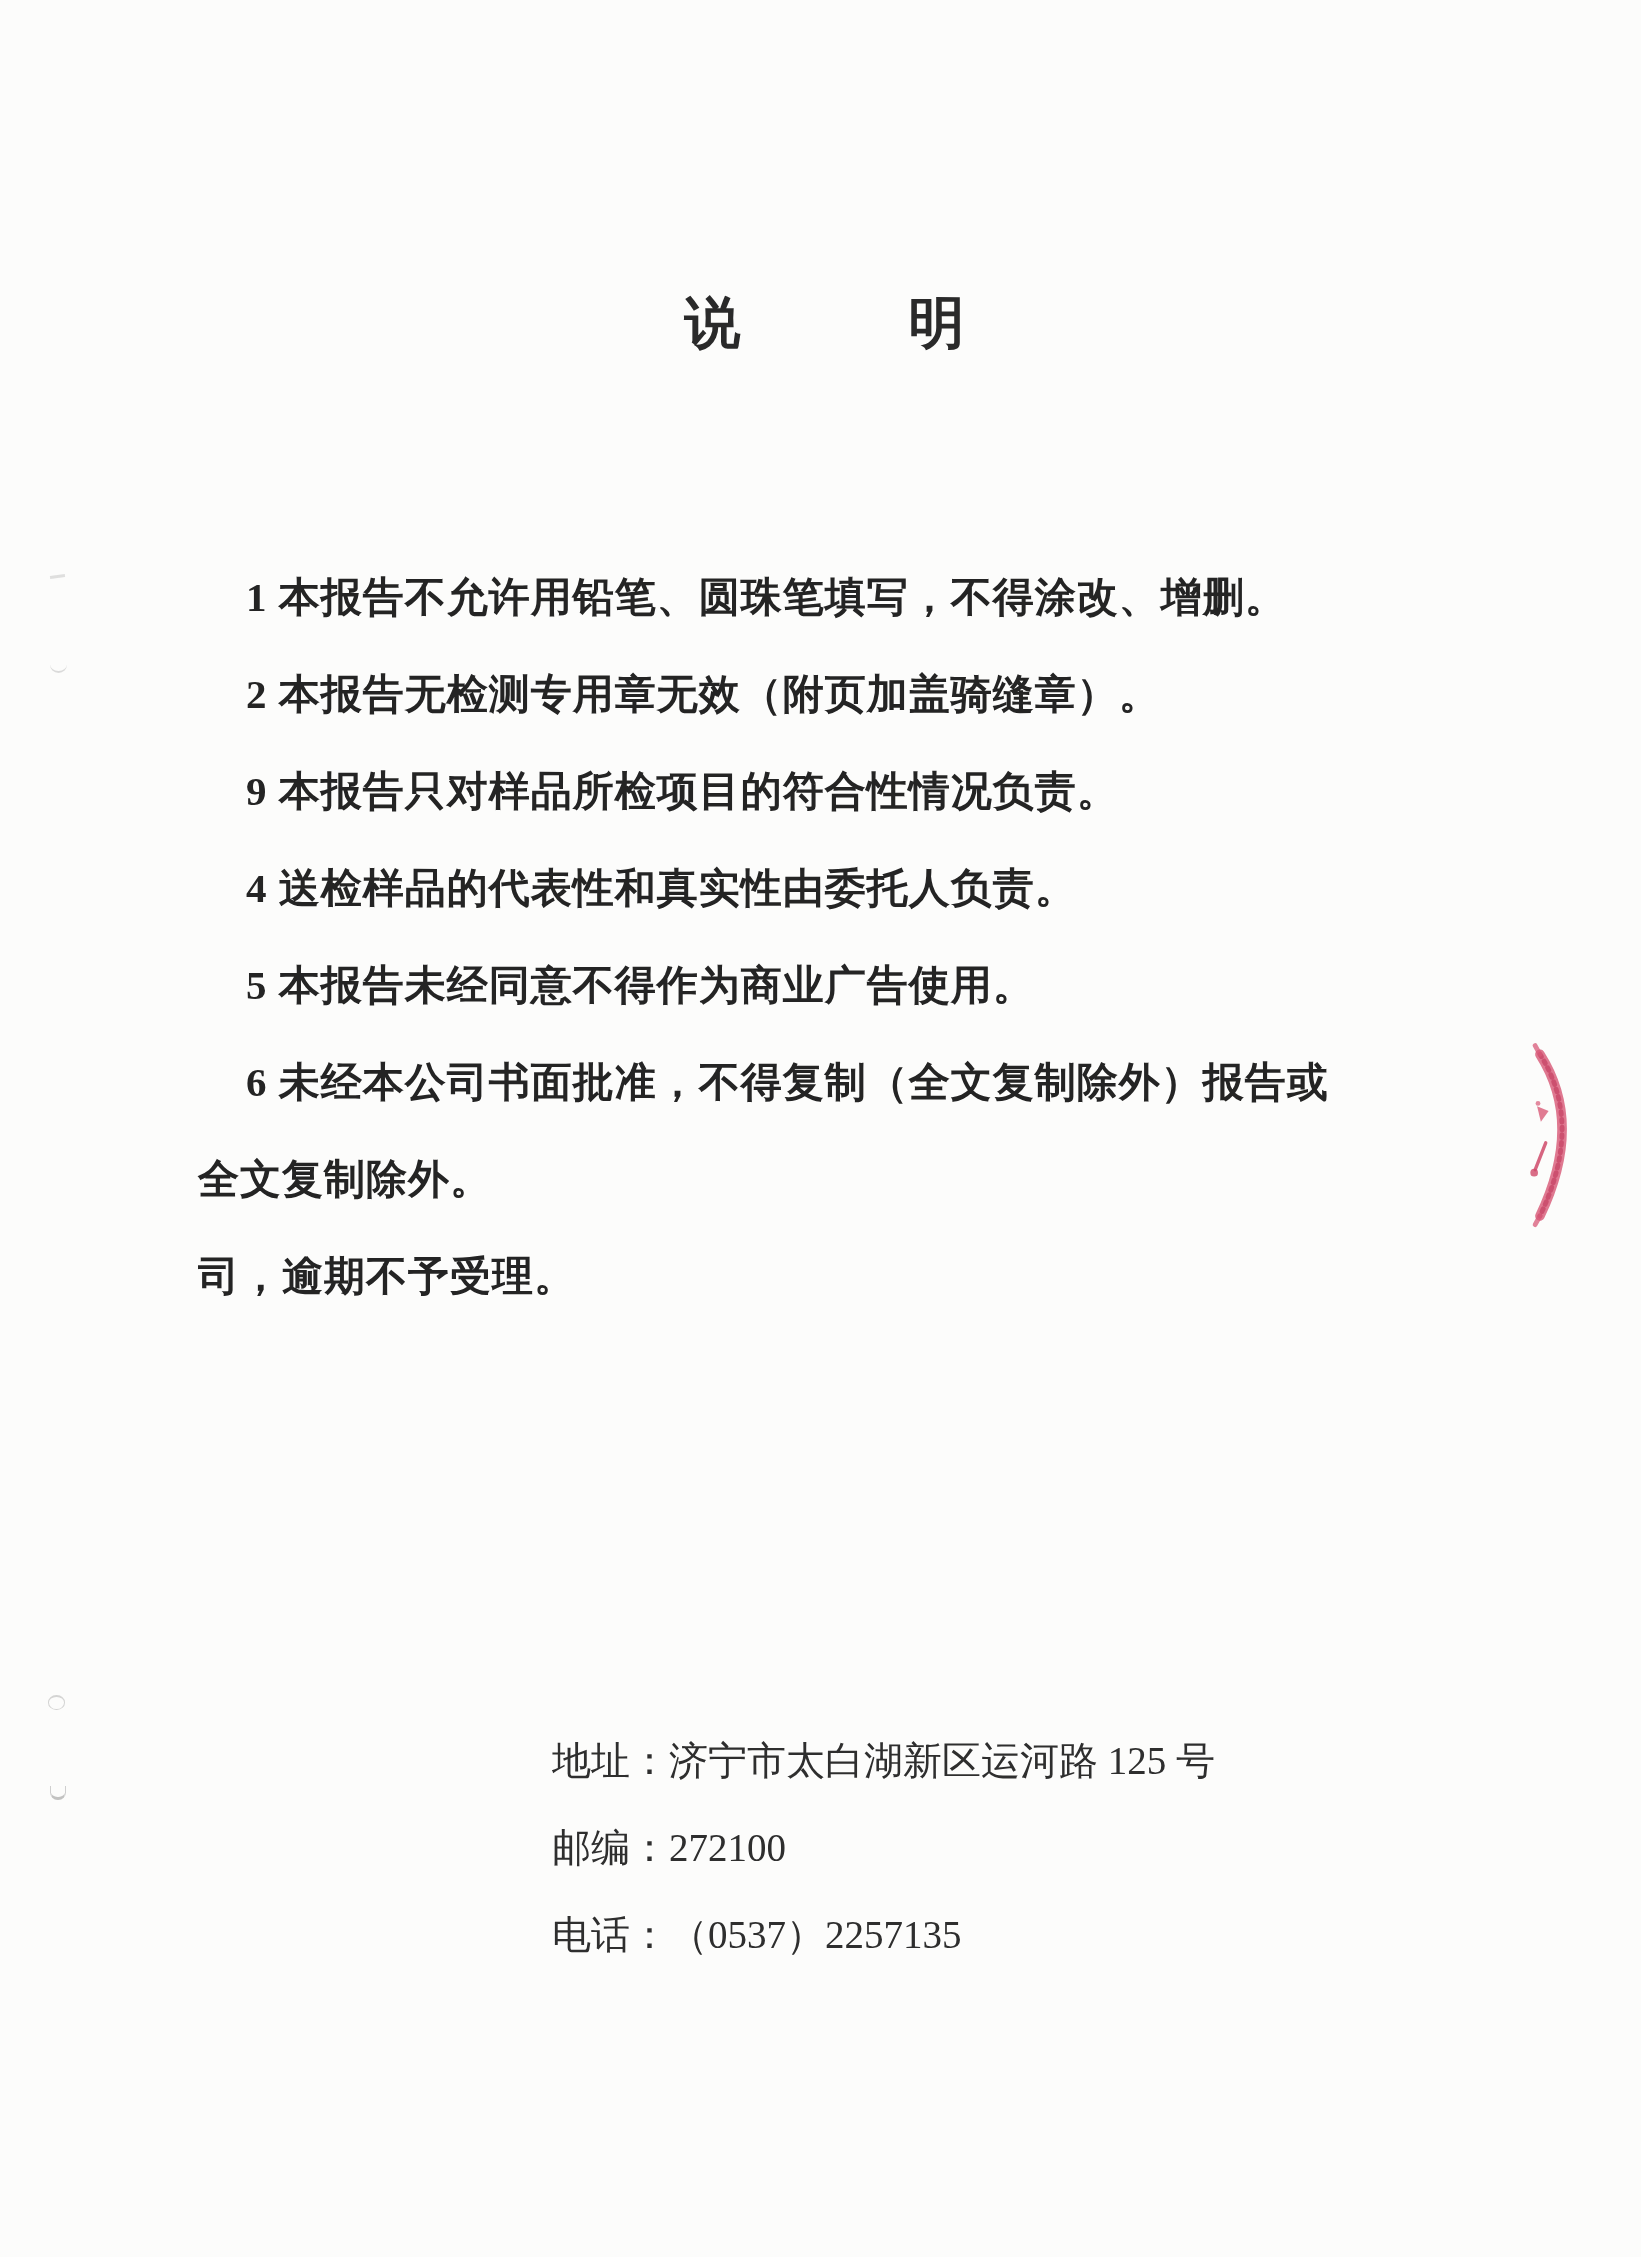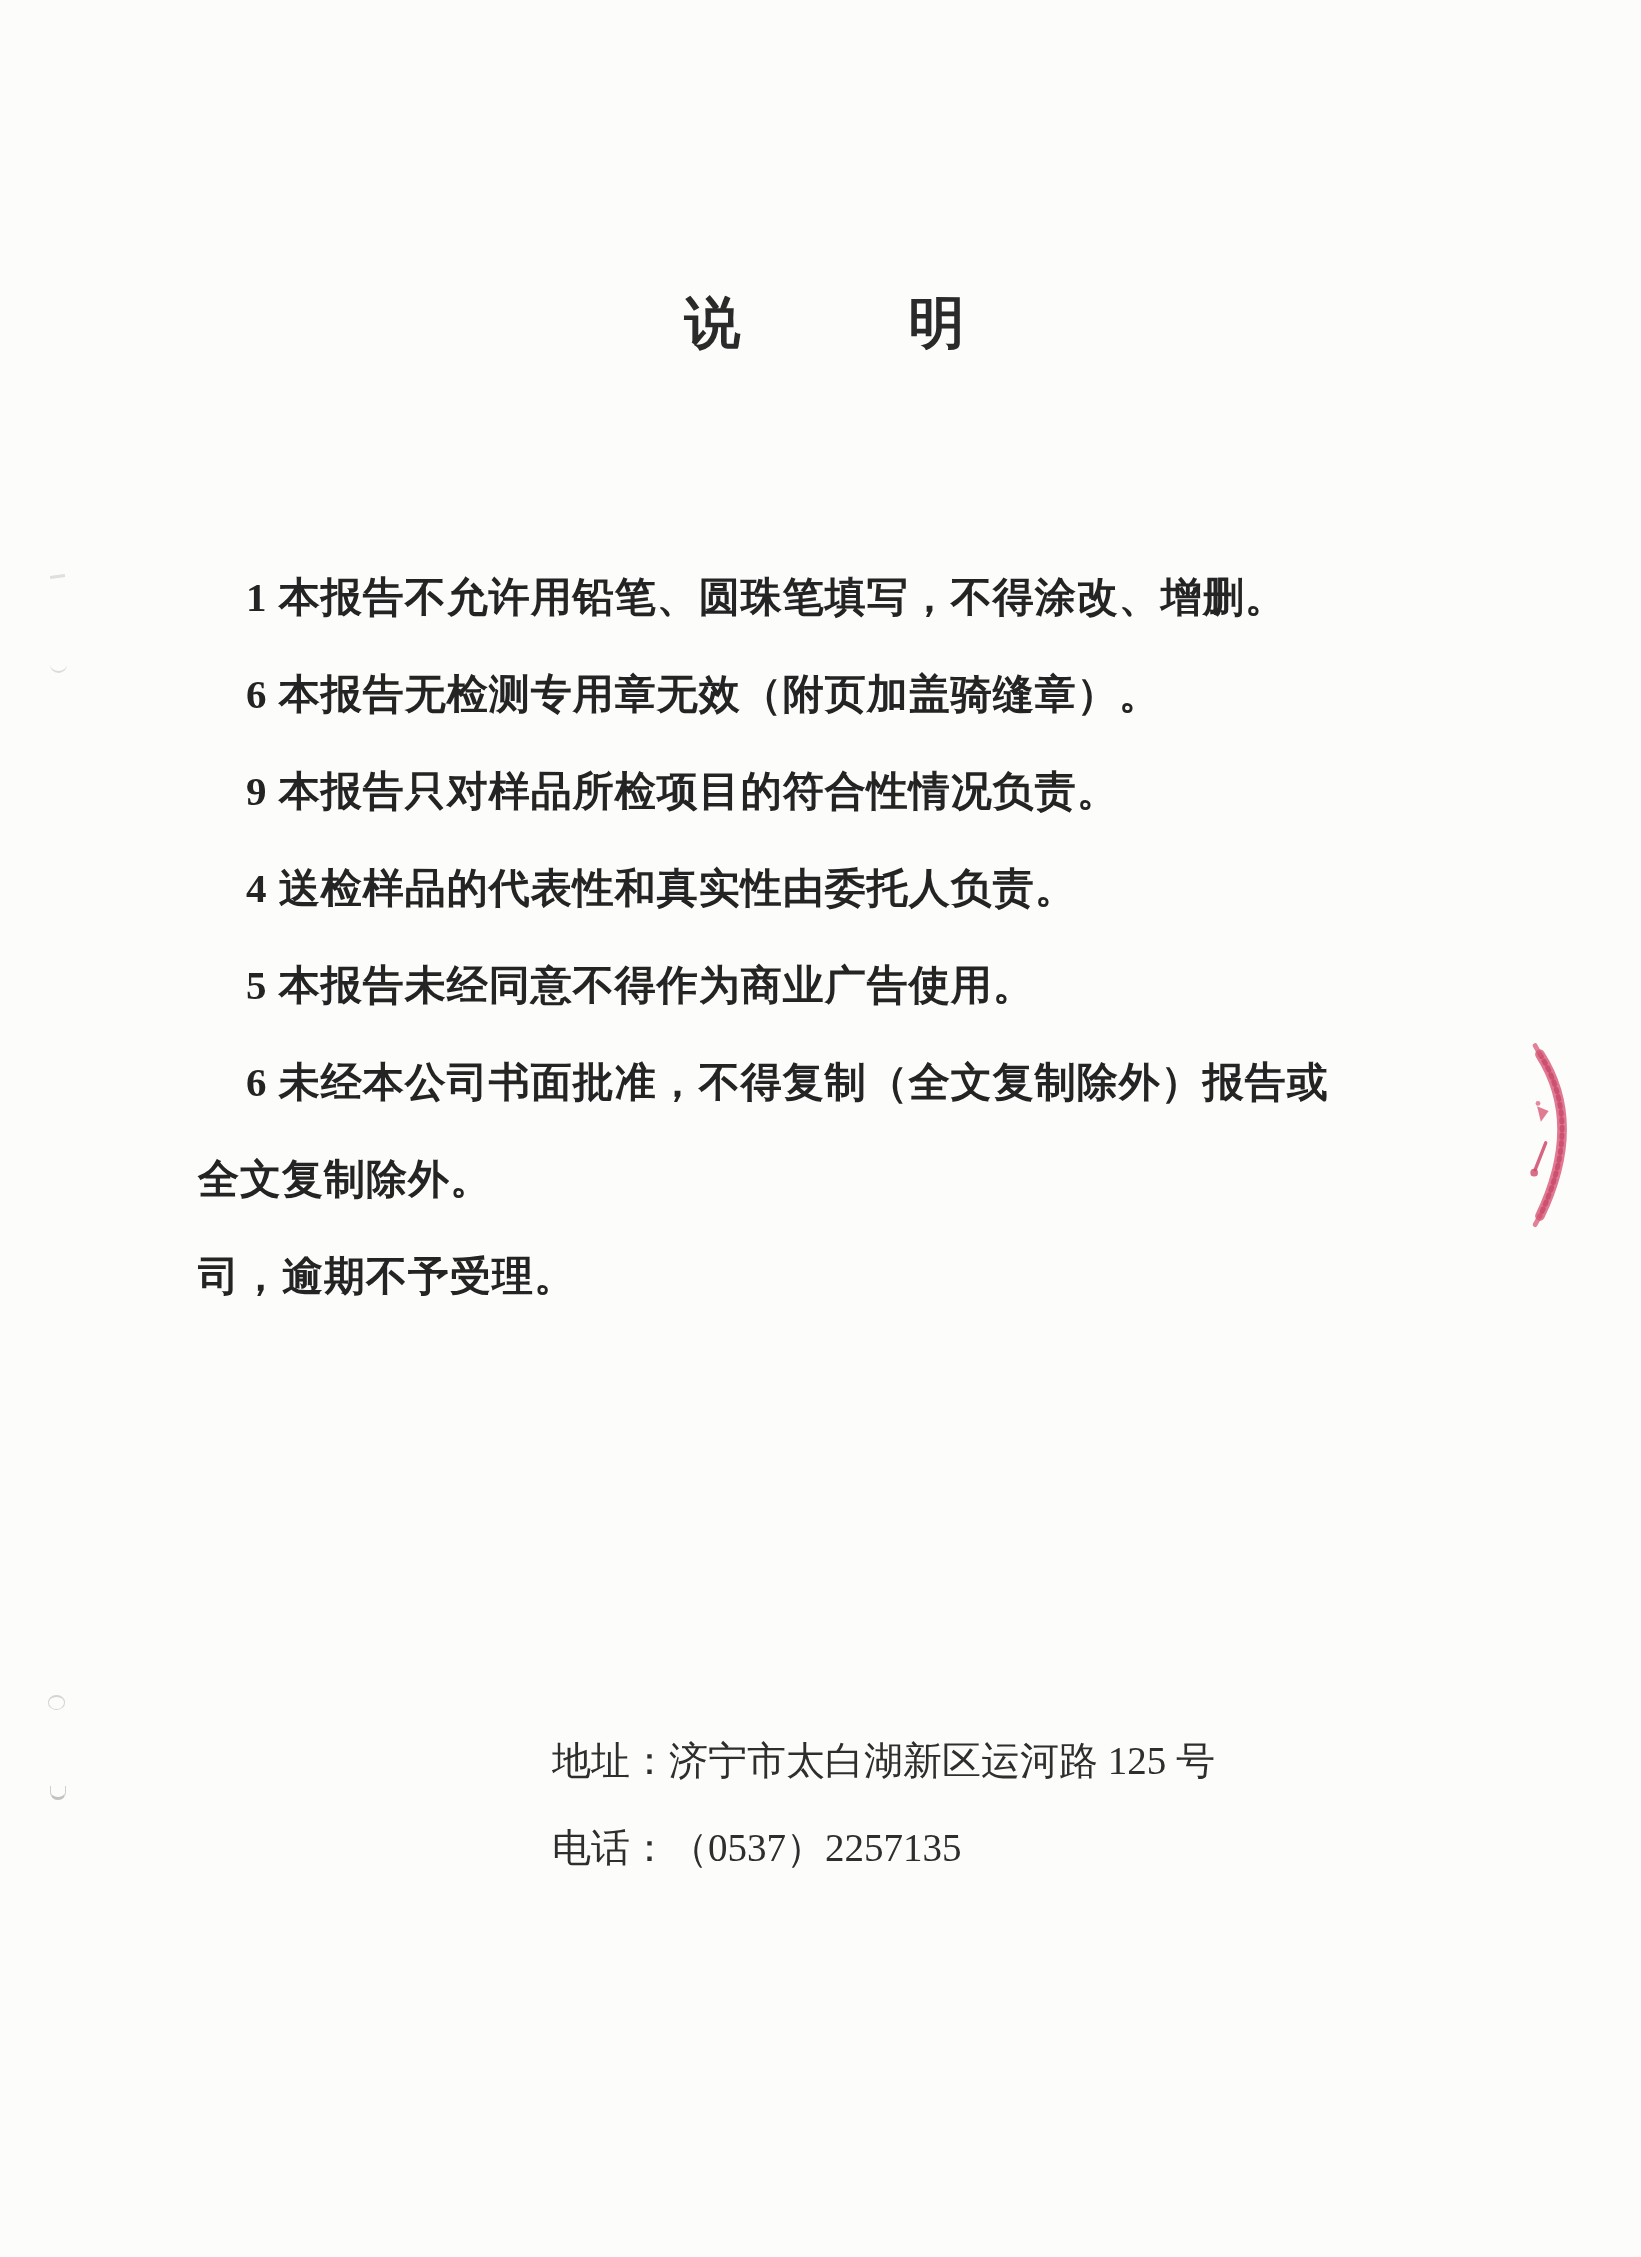--- a/index.html
+++ b/index.html
@@ -106,31 +106,32 @@
 </style>
 </head>
 <body>
 
 <div class="page">
 
   <h1 class="doc-title">说　　　明</h1>
 
   <div class="notes">
     <p class="note-line indent">1 本报告不允许用铅笔、圆珠笔填写，不得涂改、增删。</p>
-    <p class="note-line indent">6 本报告无检测专用章无效（附页加盖骑缝章）。</p>
+    <p class="note-line indent">2 本报告无检测专用章无效（附页加盖骑缝章）。</p>
     <p class="note-line indent">9 本报告只对样品所检项目的符合性情况负责。</p>
     <p class="note-line indent">4 送检样品的代表性和真实性由委托人负责。</p>
     <p class="note-line indent">5 本报告未经同意不得作为商业广告使用。</p>
     <p class="note-line indent">6 未经本公司书面批准，不得复制（全文复制除外）报告或</p>
     <p class="note-line">全文复制除外。</p>
     <p class="note-line">司，逾期不予受理。</p>
   </div>
 
   <div class="contact">
     <p class="contact-line">地址：济宁市太白湖新区运河路 125 号</p>
+    <p class="contact-line">邮编：272100</p>
     <p class="contact-line">电话：（0537）2257135</p>
   </div>
 
   <svg class="seal-svg" viewBox="0 0 160 240" xmlns="http://www.w3.org/2000/svg">
 
     <path d="M 55 32 Q 101 104 55 200" fill="none" stroke="#d85a78" stroke-width="10" stroke-linecap="round" opacity="0.82"></path>
     <path d="M 55 32 Q 101 104 55 200" fill="none" stroke="#c23a5e" stroke-width="5" stroke-linecap="round" stroke-dasharray="3 5" opacity="0.65"></path>
 
     <path d="M 55 32 l -5 -9" fill="none" stroke="#d85a78" stroke-width="5" stroke-linecap="round" opacity="0.75"></path>
     <path d="M 55 200 l -5 9" fill="none" stroke="#d85a78" stroke-width="5" stroke-linecap="round" opacity="0.75"></path>

